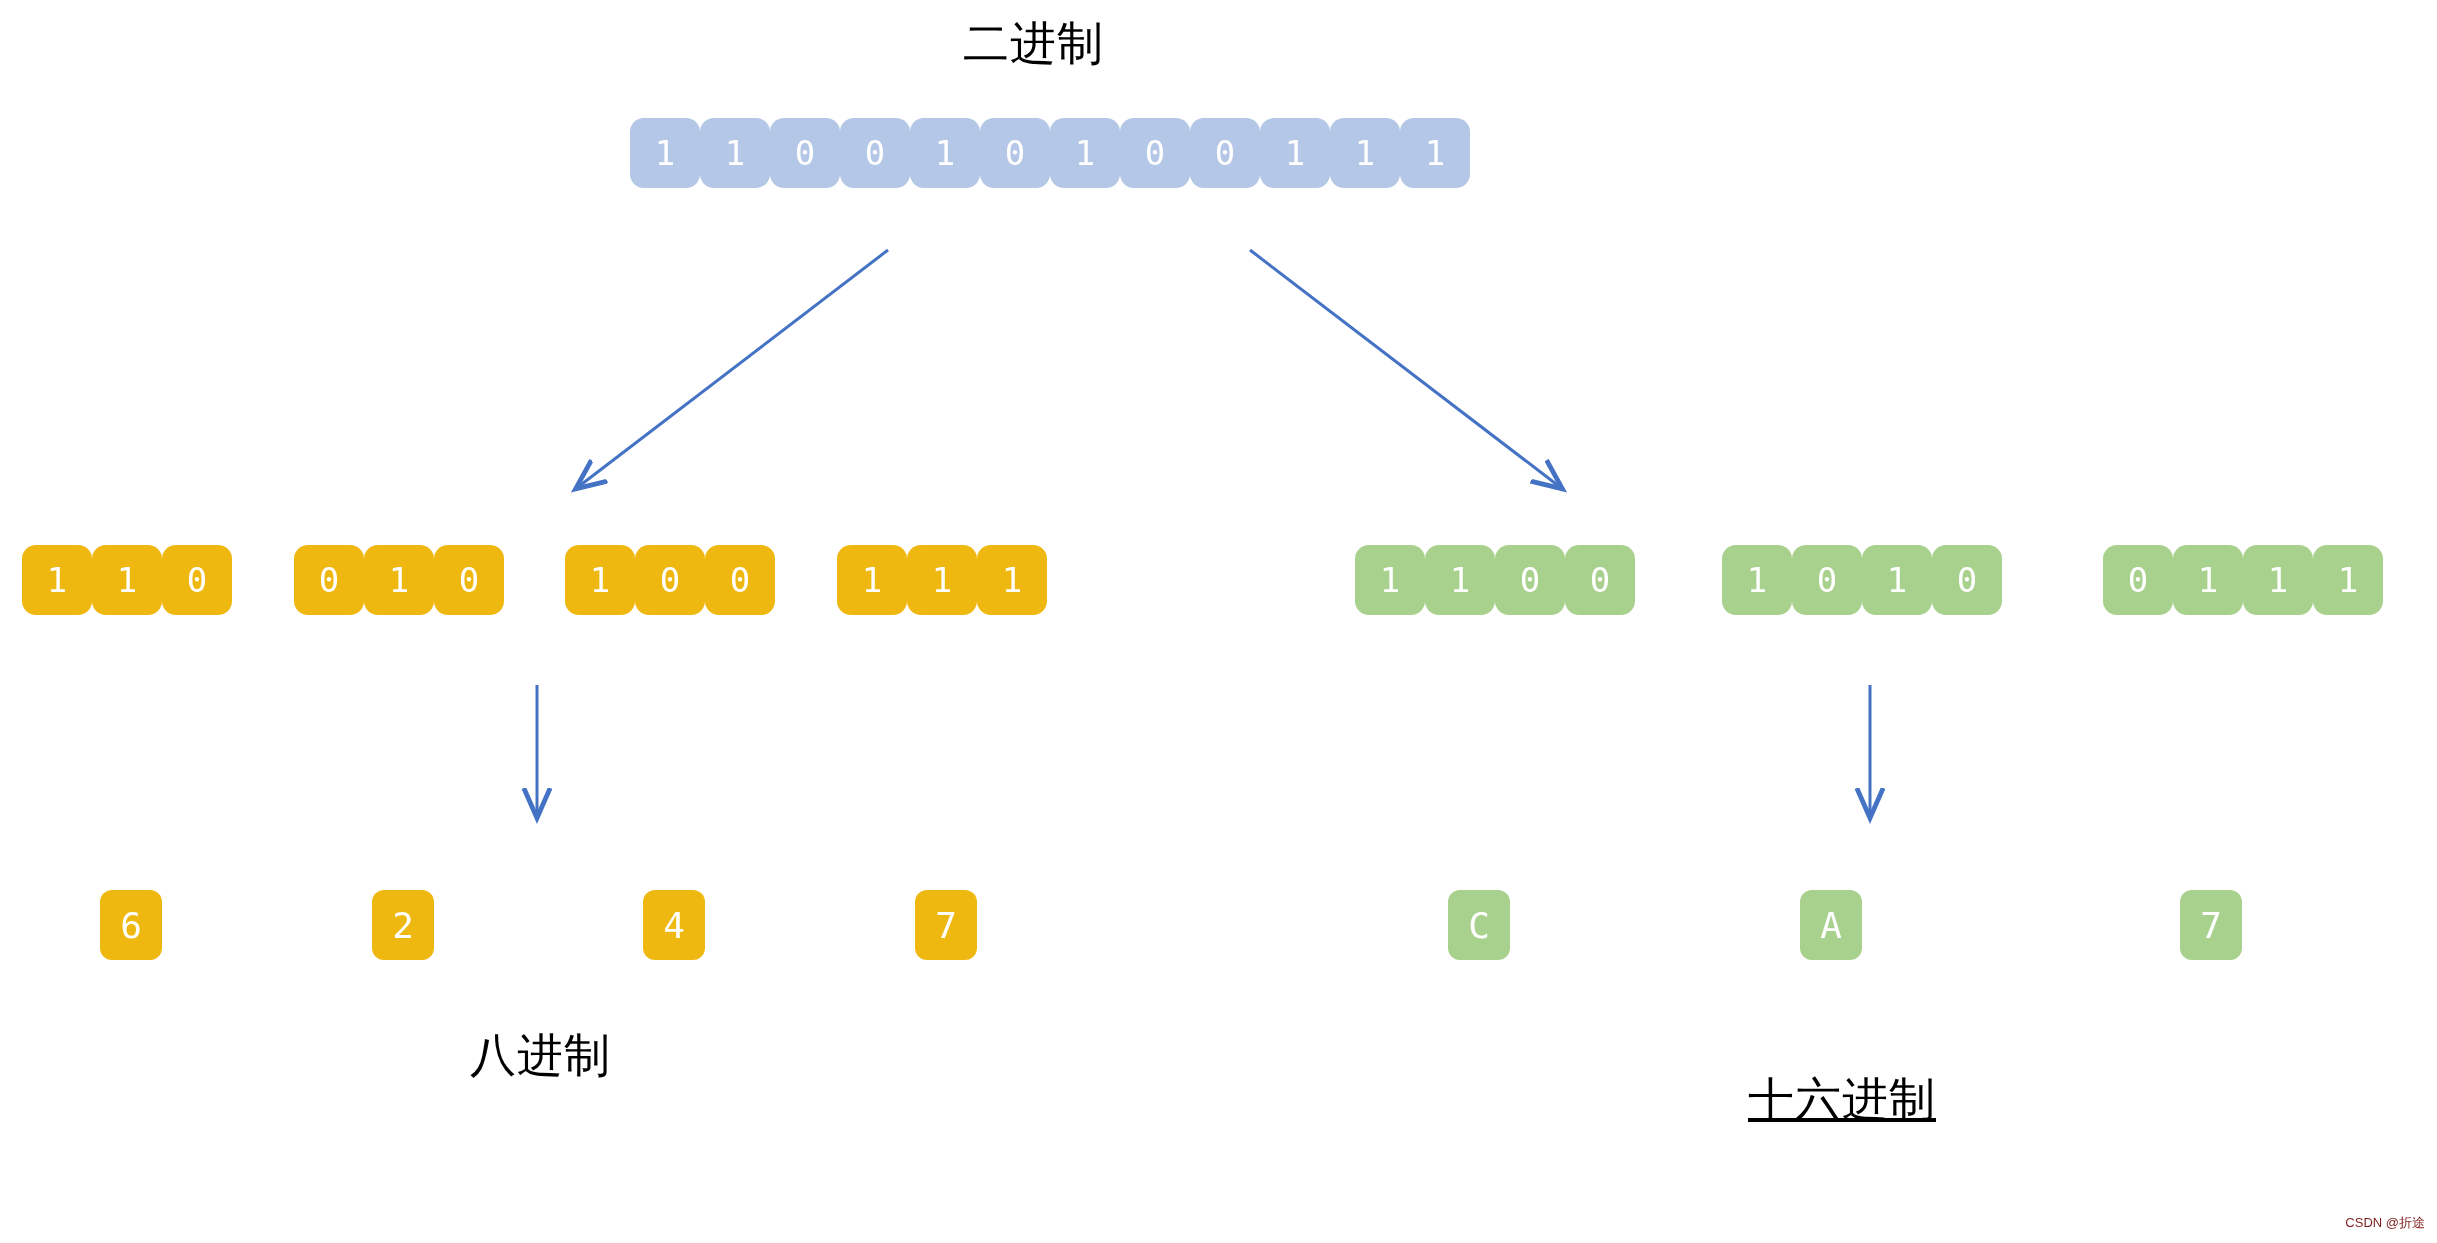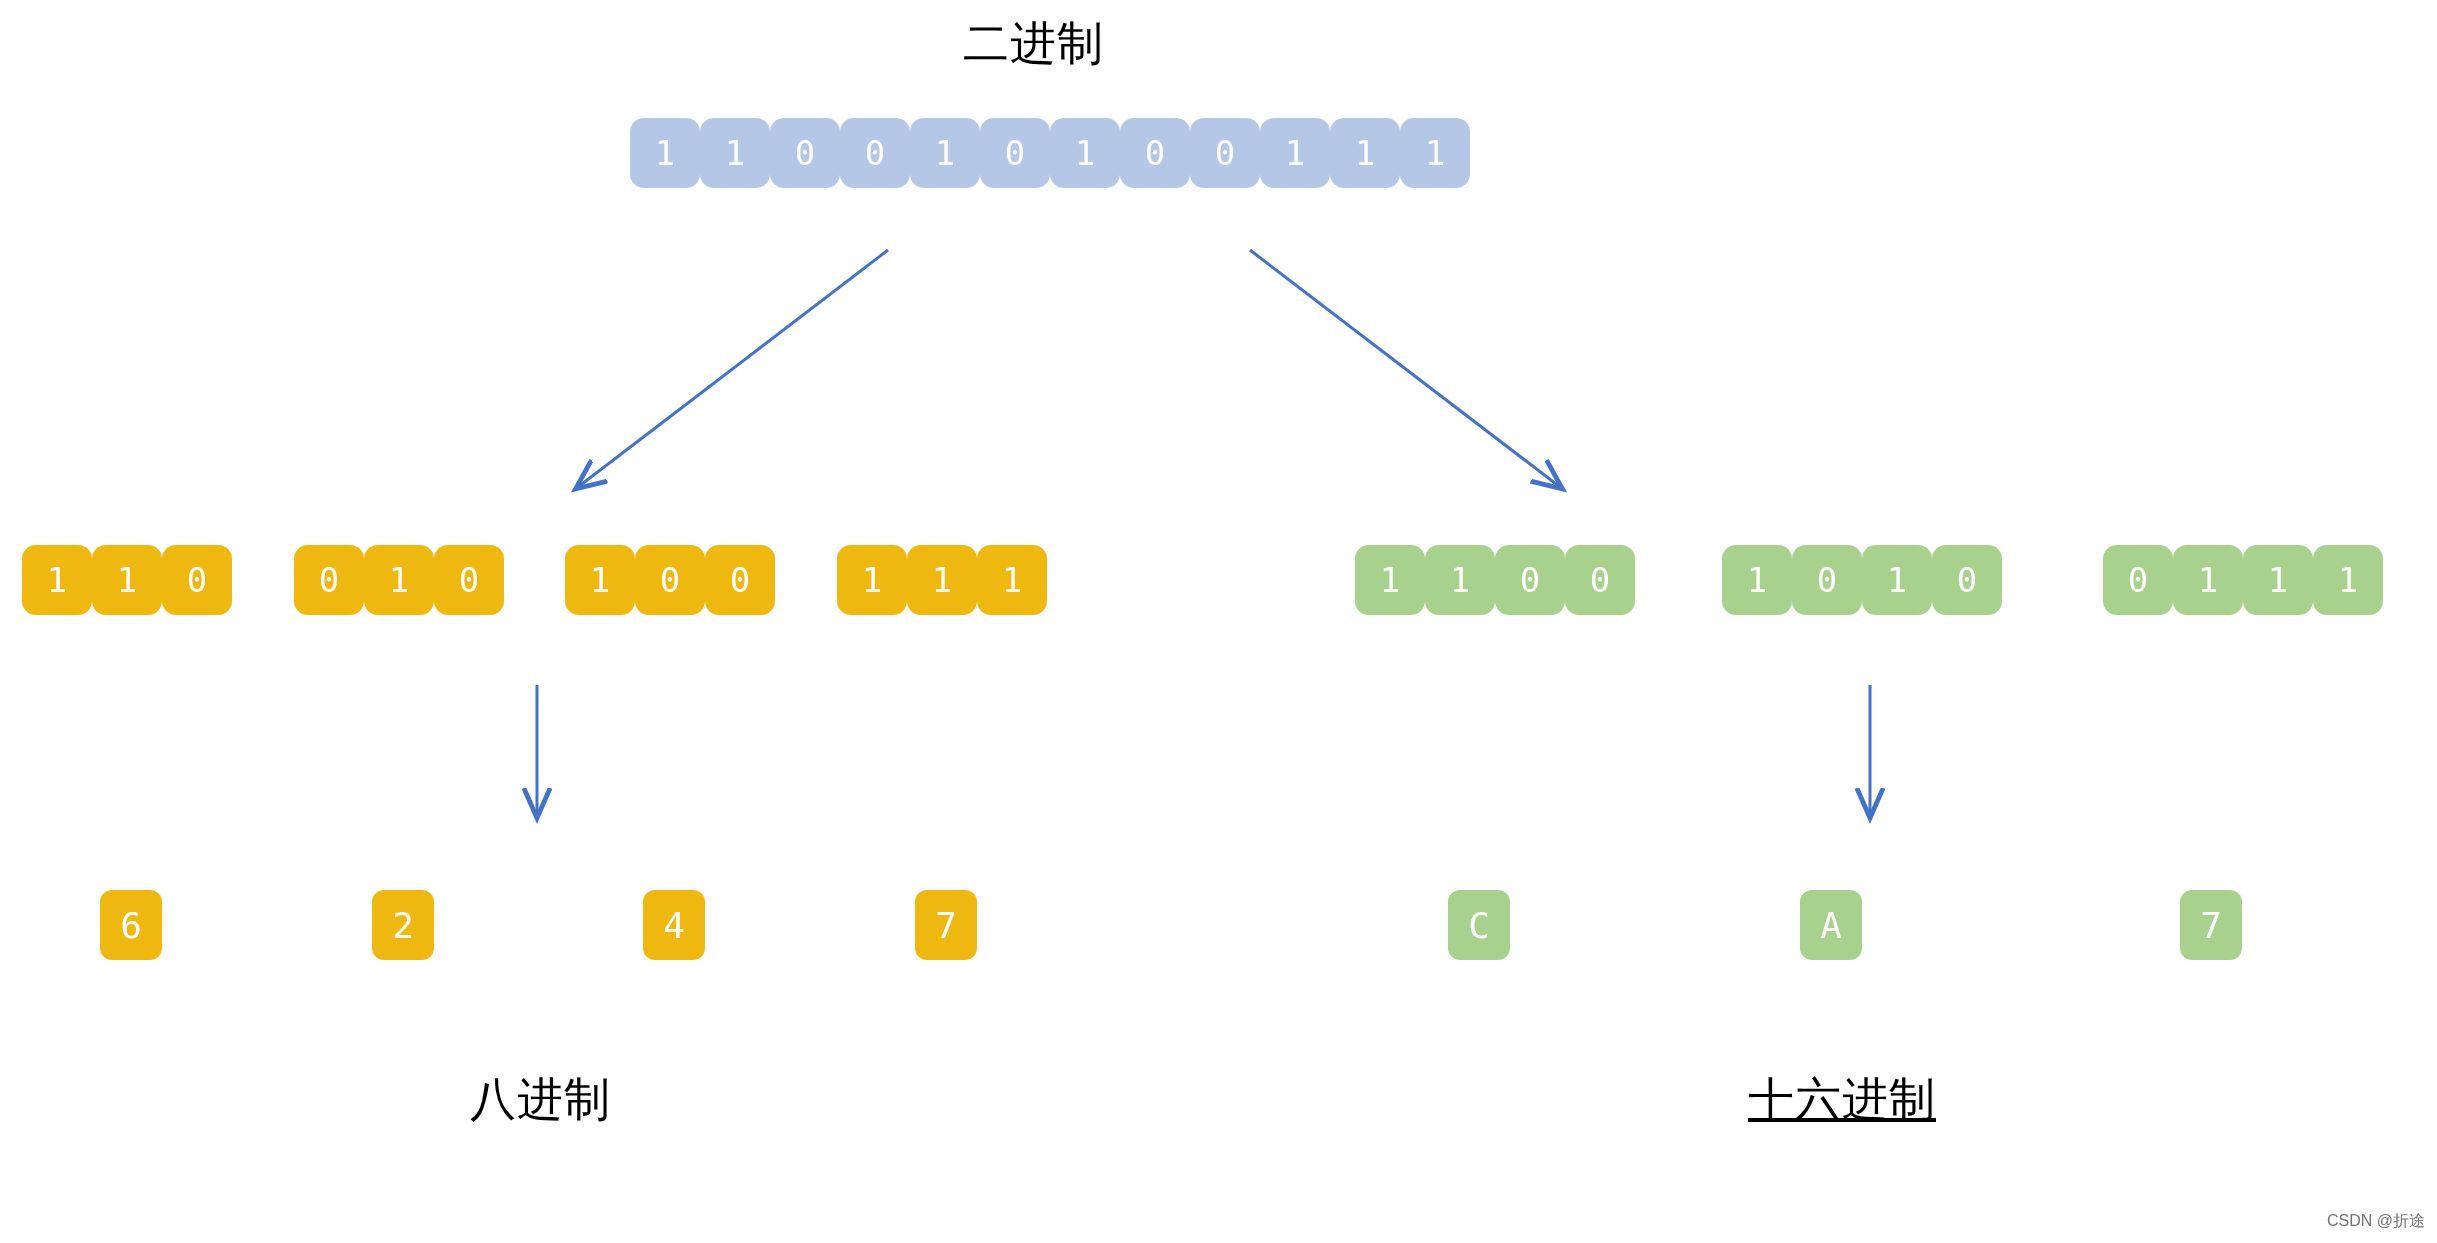--- a/index.html
+++ b/index.html
@@ -21,21 +21,21 @@
   
   .title {
     position: absolute;
     font-size: 46px;
     line-height: 1;
     color: #000000;
     white-space: nowrap;
     letter-spacing: 1px;
   }
   #title-binary   { left: 963px;  top: 20px; }
-  #label-octal    { left: 470px;  top: 1076px; }
+  #label-octal    { left: 470px;  top: 1032px; }
   #label-hex      { left: 1748px; top: 1076px; text-decoration: underline; }
 
   
   .group {
     position: absolute;
     display: flex;
     flex-direction: row;
   }
   .cell {
     width: 70px;
@@ -85,22 +85,22 @@
     width: 2437px;
     height: 1243px;
     pointer-events: none;
   }
 
   
   #watermark {
     position: absolute;
     right: 12px;
     bottom: 8px;
-    font-size: 16px;
-    color: #737373;
+    font-size: 13px;
+    color: #7f1d1d;
     white-space: nowrap;
   }
 </style>
 </head>
 <body>
 
 <div id="canvas">
 
   <svg id="arrows" viewBox="0 0 2437 1243" xmlns="http://www.w3.org/2000/svg">
     <defs>

